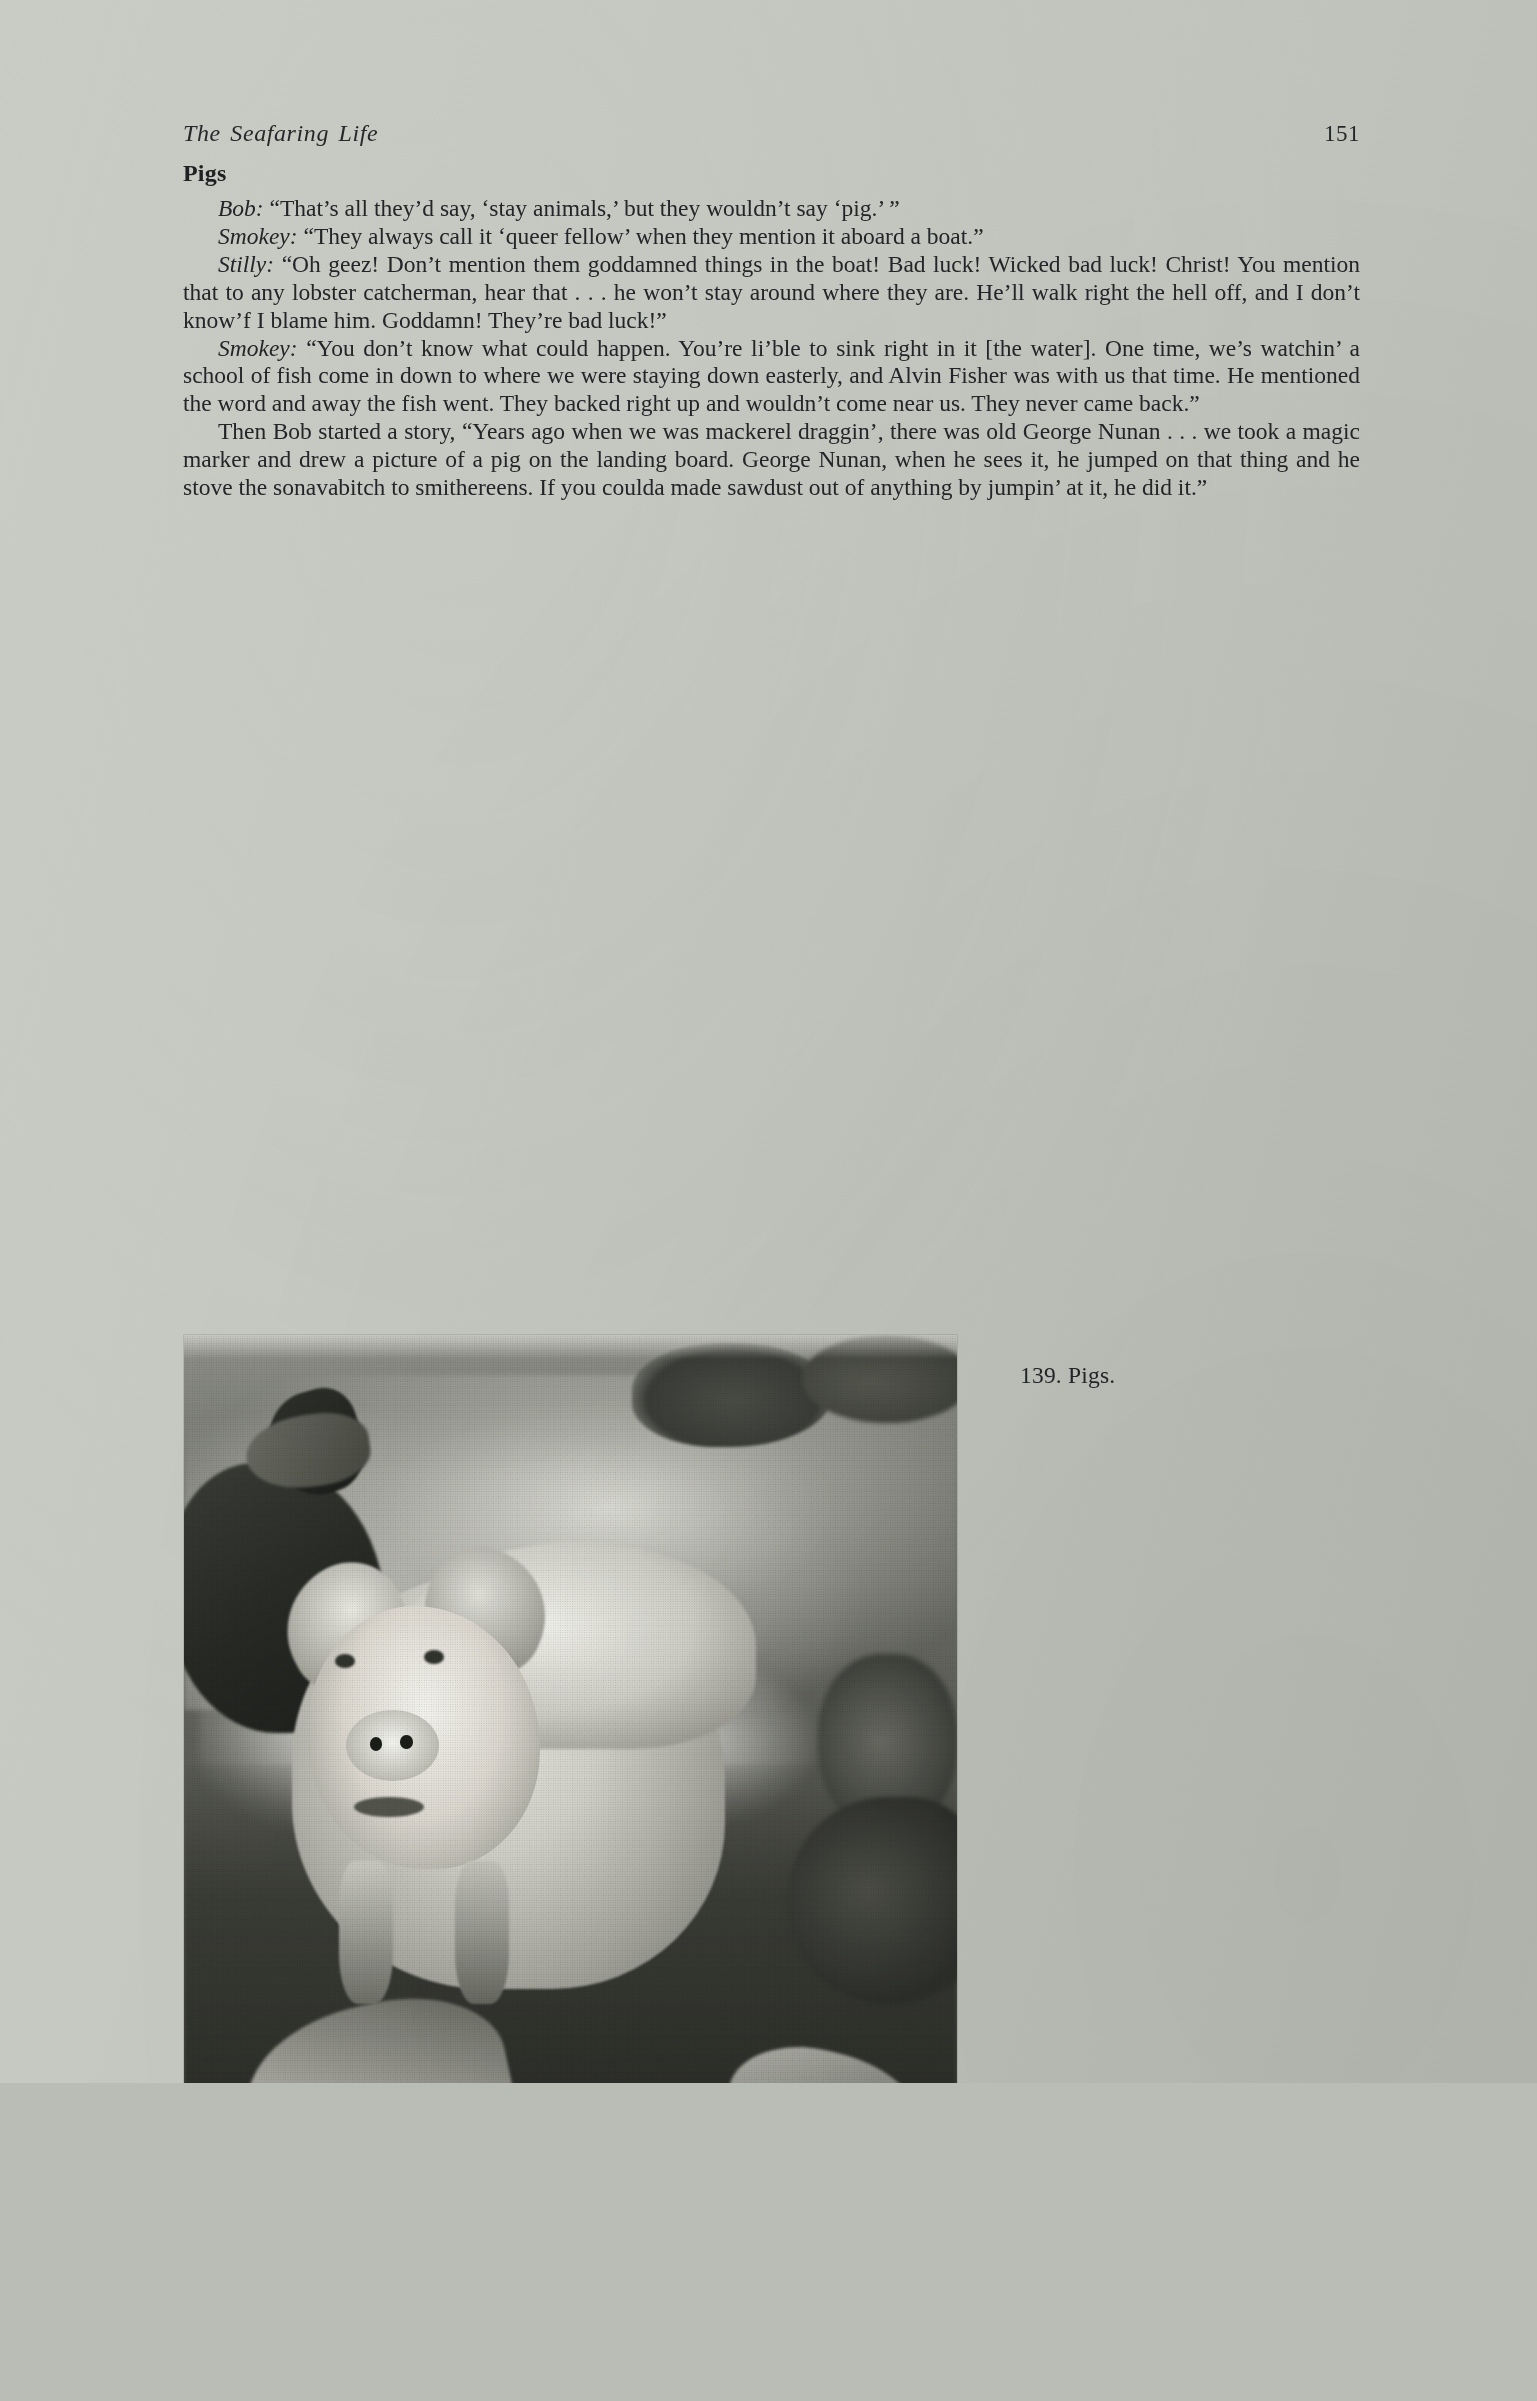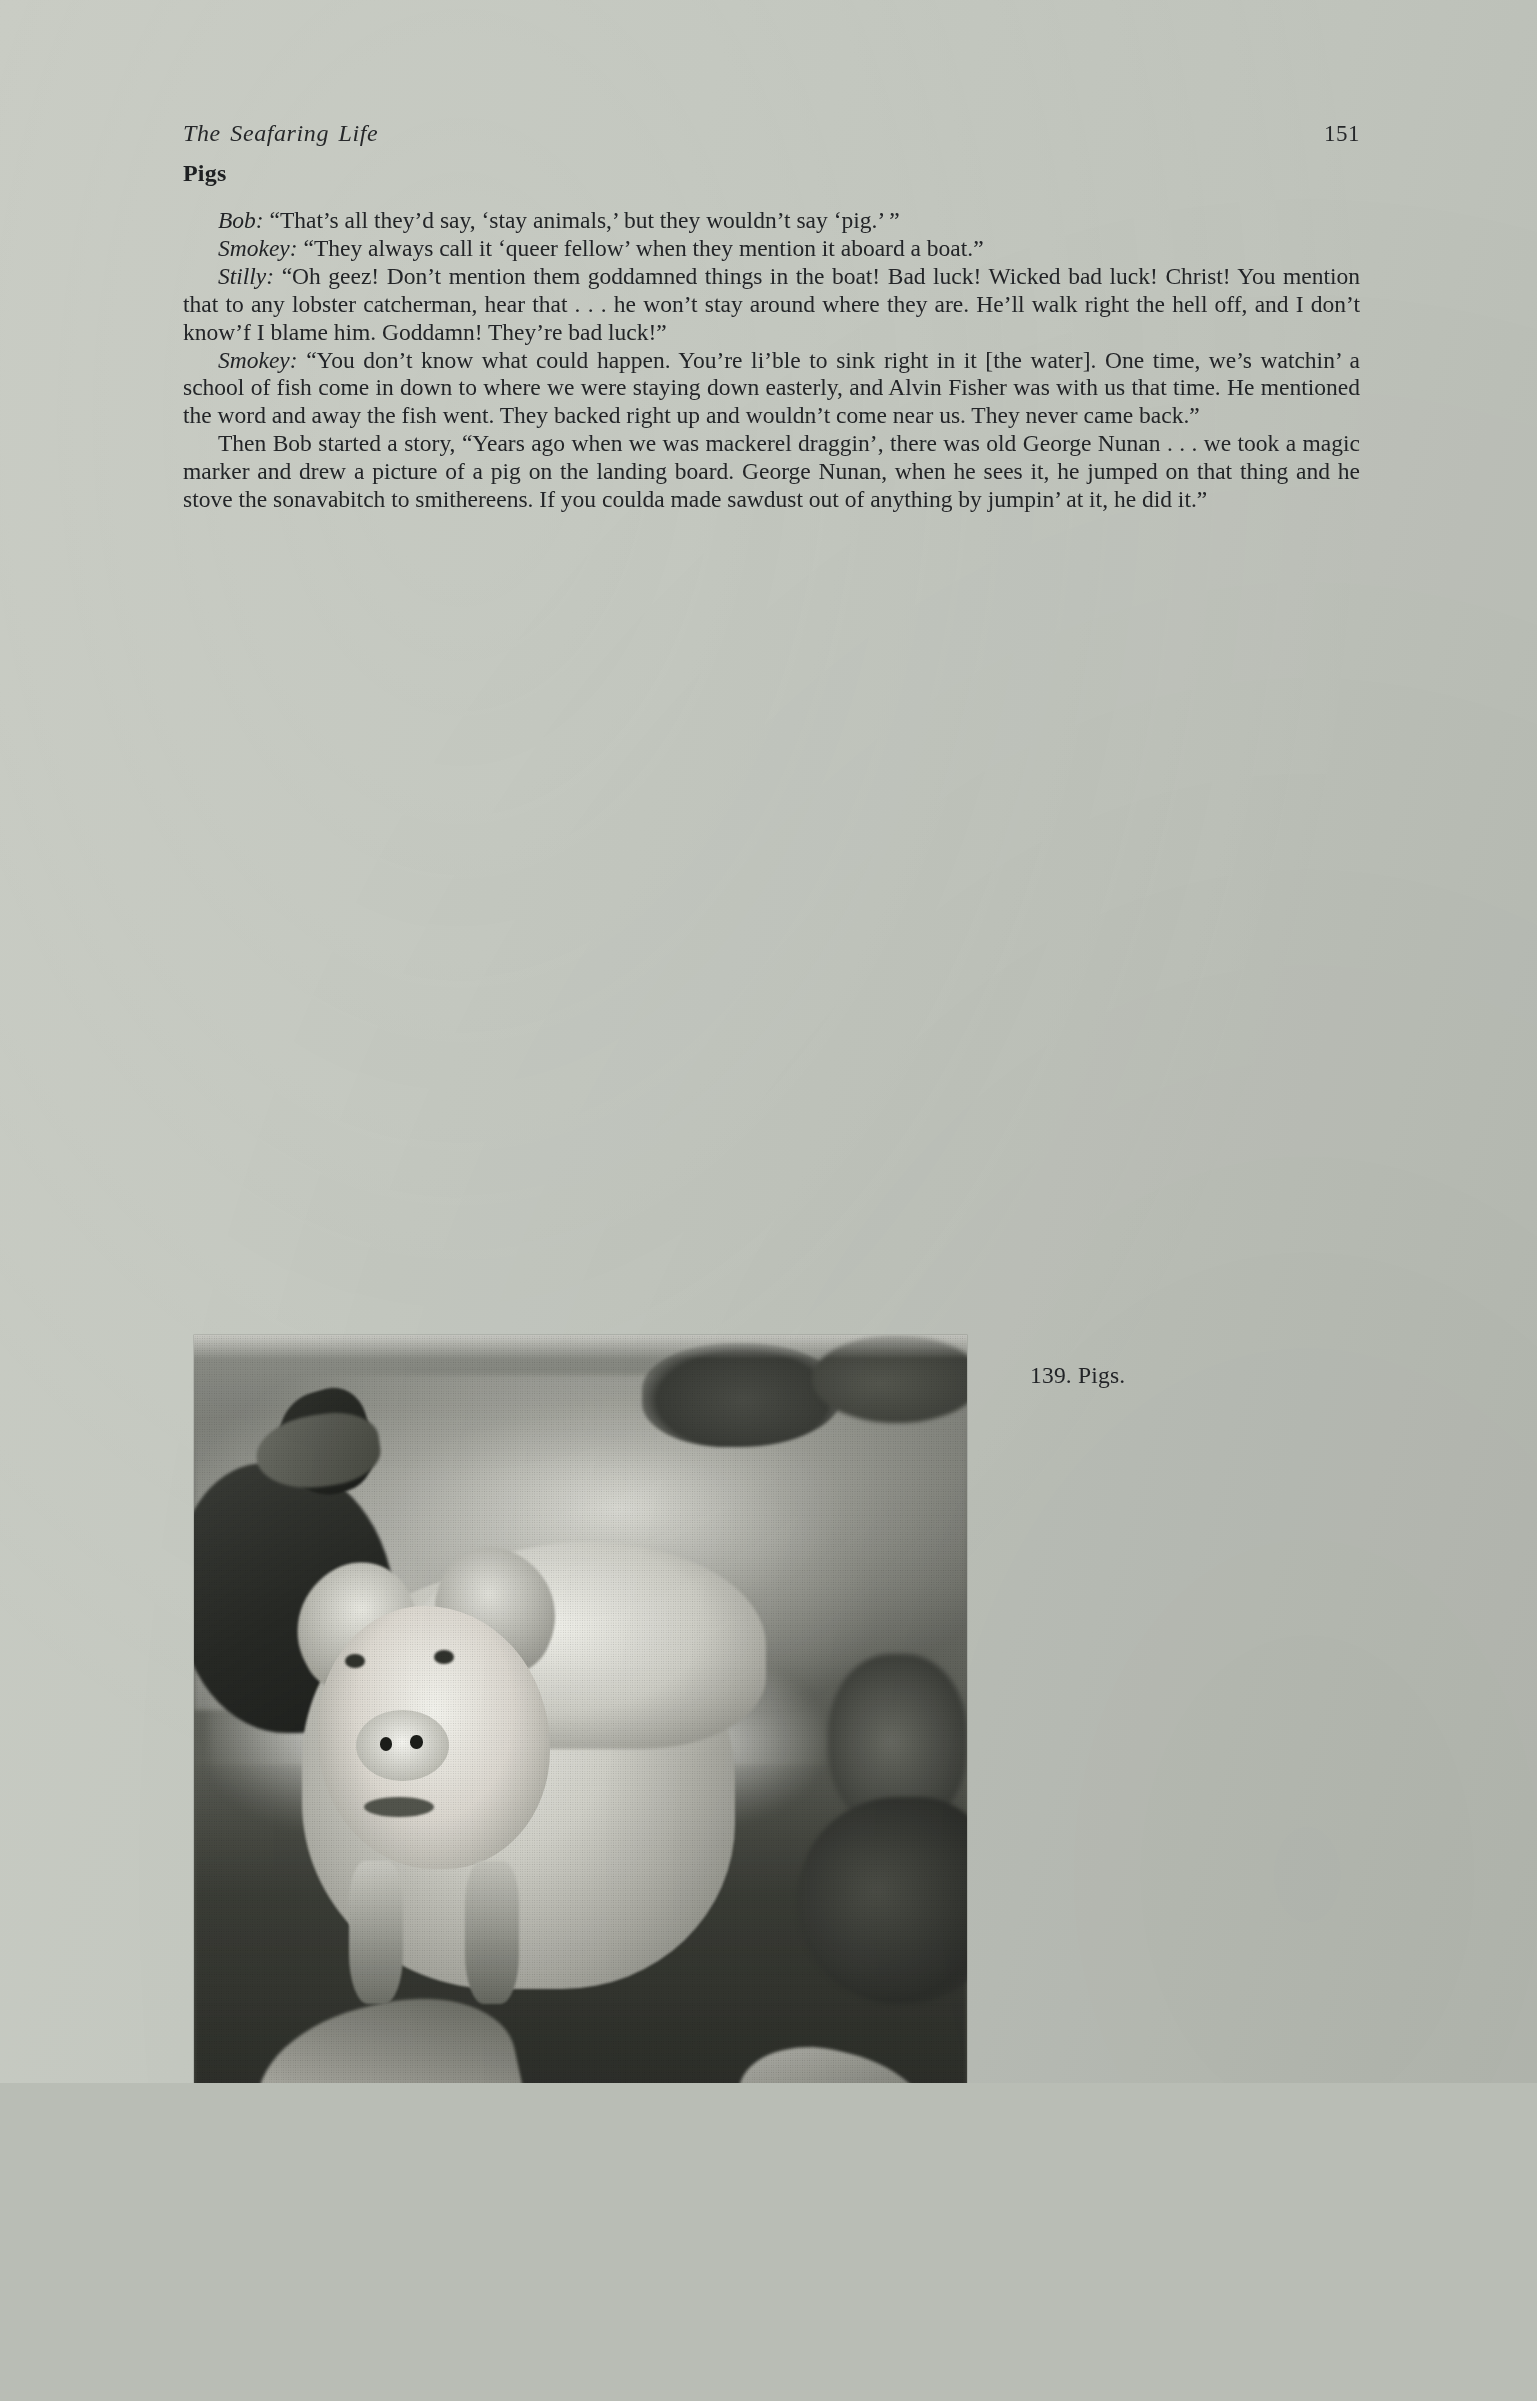--- a/index.html
+++ b/index.html
@@ -59,42 +59,42 @@
     letter-spacing: 0.5px;
     margin-left: 19px;
   }
   
   .section-heading {
     font-family: "Liberation Serif", serif;
     font-weight: bold;
     font-size: 24px;
     color: #1e2022;
     letter-spacing: 0.2px;
-    margin: 0 0 20px 0;
+    margin: 0 0 8px 0;
   }
   
   .body-text p {
     margin: 0;
     font-size: 23.5px;
     line-height: 1.185;
     color: #232528;
     text-align: justify;
     text-justify: inter-word;
     hyphens: none;
   }
   .body-text p.indent {
     text-indent: 35px;
   }
   .speaker {
     font-style: italic;
   }
   
   .figure-block {
     position: absolute;
-    left: 194px;
+    left: 184px;
     top: 1335px;
     width: 1167px;
   }
   .figure-photo {
     position: relative;
     width: 773px;
     height: 797px;
     overflow: hidden;
     background: #7e8079;
     box-shadow: 0 0 0 0.5px rgba(40,40,40,0.25);

